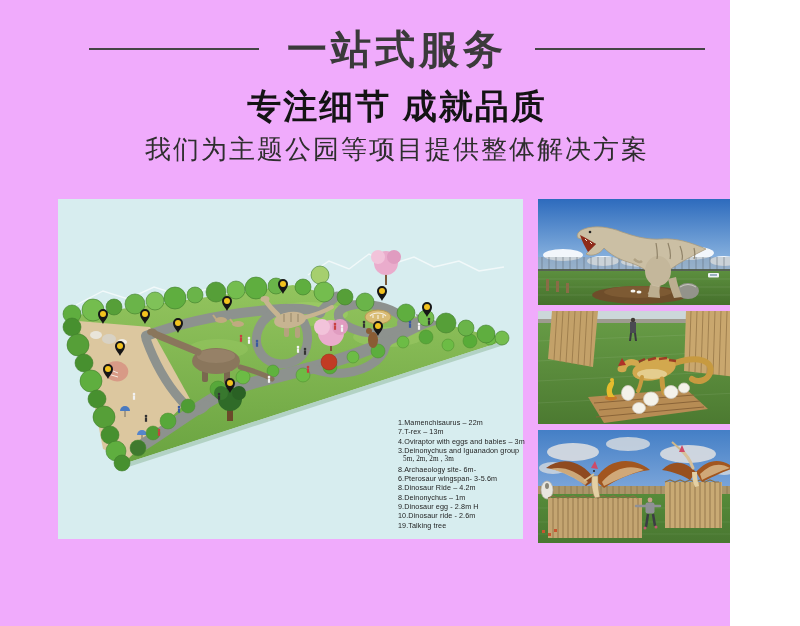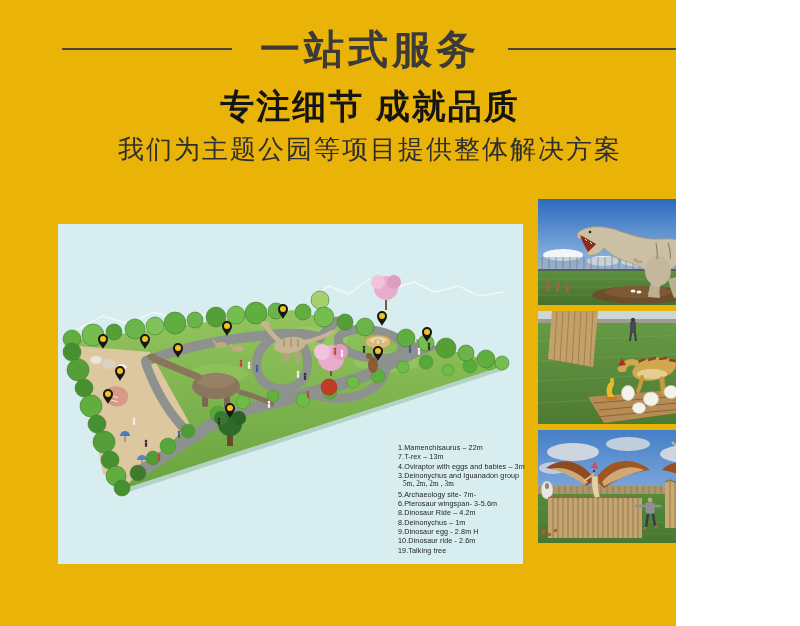--- a/index.html
+++ b/index.html
@@ -1,28 +1,28 @@
 <!DOCTYPE html>
 <html><head>
 <meta charset="utf-8">
 <title>一站式服务</title>
 <style>
   html,body{margin:0;padding:0;background:#ffffff;}
-  .page{position:relative;width:676px;height:626px;background:#eab308;overflow:hidden;
+  .page{position:relative;width:730px;height:626px;background:#f0abfc;overflow:hidden;
         font-family:"Liberation Sans","DejaVu Sans",sans-serif;}
   
   .header{padding-top:26px;text-align:center;transform:translateX(32px);}
   .title-row{display:flex;align-items:center;justify-content:center;gap:28px;}
   .title-line{width:170px;height:2px;background:#454545;}
   .page-title{font-size:40px;line-height:46px;font-weight:600;color:#3a3a3a;letter-spacing:4px;white-space:nowrap;}
   .subtitle{margin-top:15px;font-size:34px;line-height:38px;font-weight:800;color:#141414;letter-spacing:2px;white-space:nowrap;}
   .tagline{margin-top:9px;font-size:26px;line-height:30px;font-weight:400;color:#2e2e2e;letter-spacing:2px;white-space:nowrap;}
   
   .main{display:flex;margin:35px 0 0 58px;align-items:flex-start;}
-  .plan{position:relative;width:465px;height:340px;background:#d7edef;flex:none;margin-top:25px;}
+  .plan{position:relative;width:465px;height:340px;background:#d7edef;flex:none;}
   .plan svg{display:block;}
   .legend{position:absolute;left:340px;top:219px;width:150px;font-size:7.2px;line-height:9.35px;
           color:#1d1d1d;white-space:nowrap;letter-spacing:0.1px;}
   .legend .legend-line:nth-child(5){padding-left:5px;font-family:Liberation Serif, serif;}
   .photos{display:flex;flex-direction:column;margin-left:15px;width:199px;flex:none;}
   .photo{width:199px;flex:none;}
   .photo + .photo{margin-top:6px;}
   .photo svg{display:block;}
 </style>
 </head>
@@ -257,21 +257,21 @@
           <use href="#pin" x="320" y="137"></use>
         </g>
       </svg>
 
       <div class="legend">
         <div class="legend-line">1.Mamenchisaurus – 22m</div>
         <div class="legend-line">7.T-rex – 13m</div>
         <div class="legend-line">4.Oviraptor with eggs and babies – 3m</div>
         <div class="legend-line">3.Deinonychus and Iguanadon group</div>
         <div class="legend-line">5m, 2m, 2m , 3m</div>
-        <div class="legend-line">5.Archaeology site- 7m-</div>
+        <div class="legend-line">8.Archaeology site- 6m-</div>
         <div class="legend-line">6.Pterosaur  wingspan- 3-5.6m</div>
         <div class="legend-line">8.Dinosaur Ride – 4.2m</div>
         <div class="legend-line">8.Deinonychus – 1m</div>
         <div class="legend-line">9.Dinosaur egg - 2.8m H</div>
         <div class="legend-line">10.Dinosaur ride -  2.6m</div>
         <div class="legend-line">19.Talking tree</div>
       </div>
     </div>
 
     <div class="photos">

